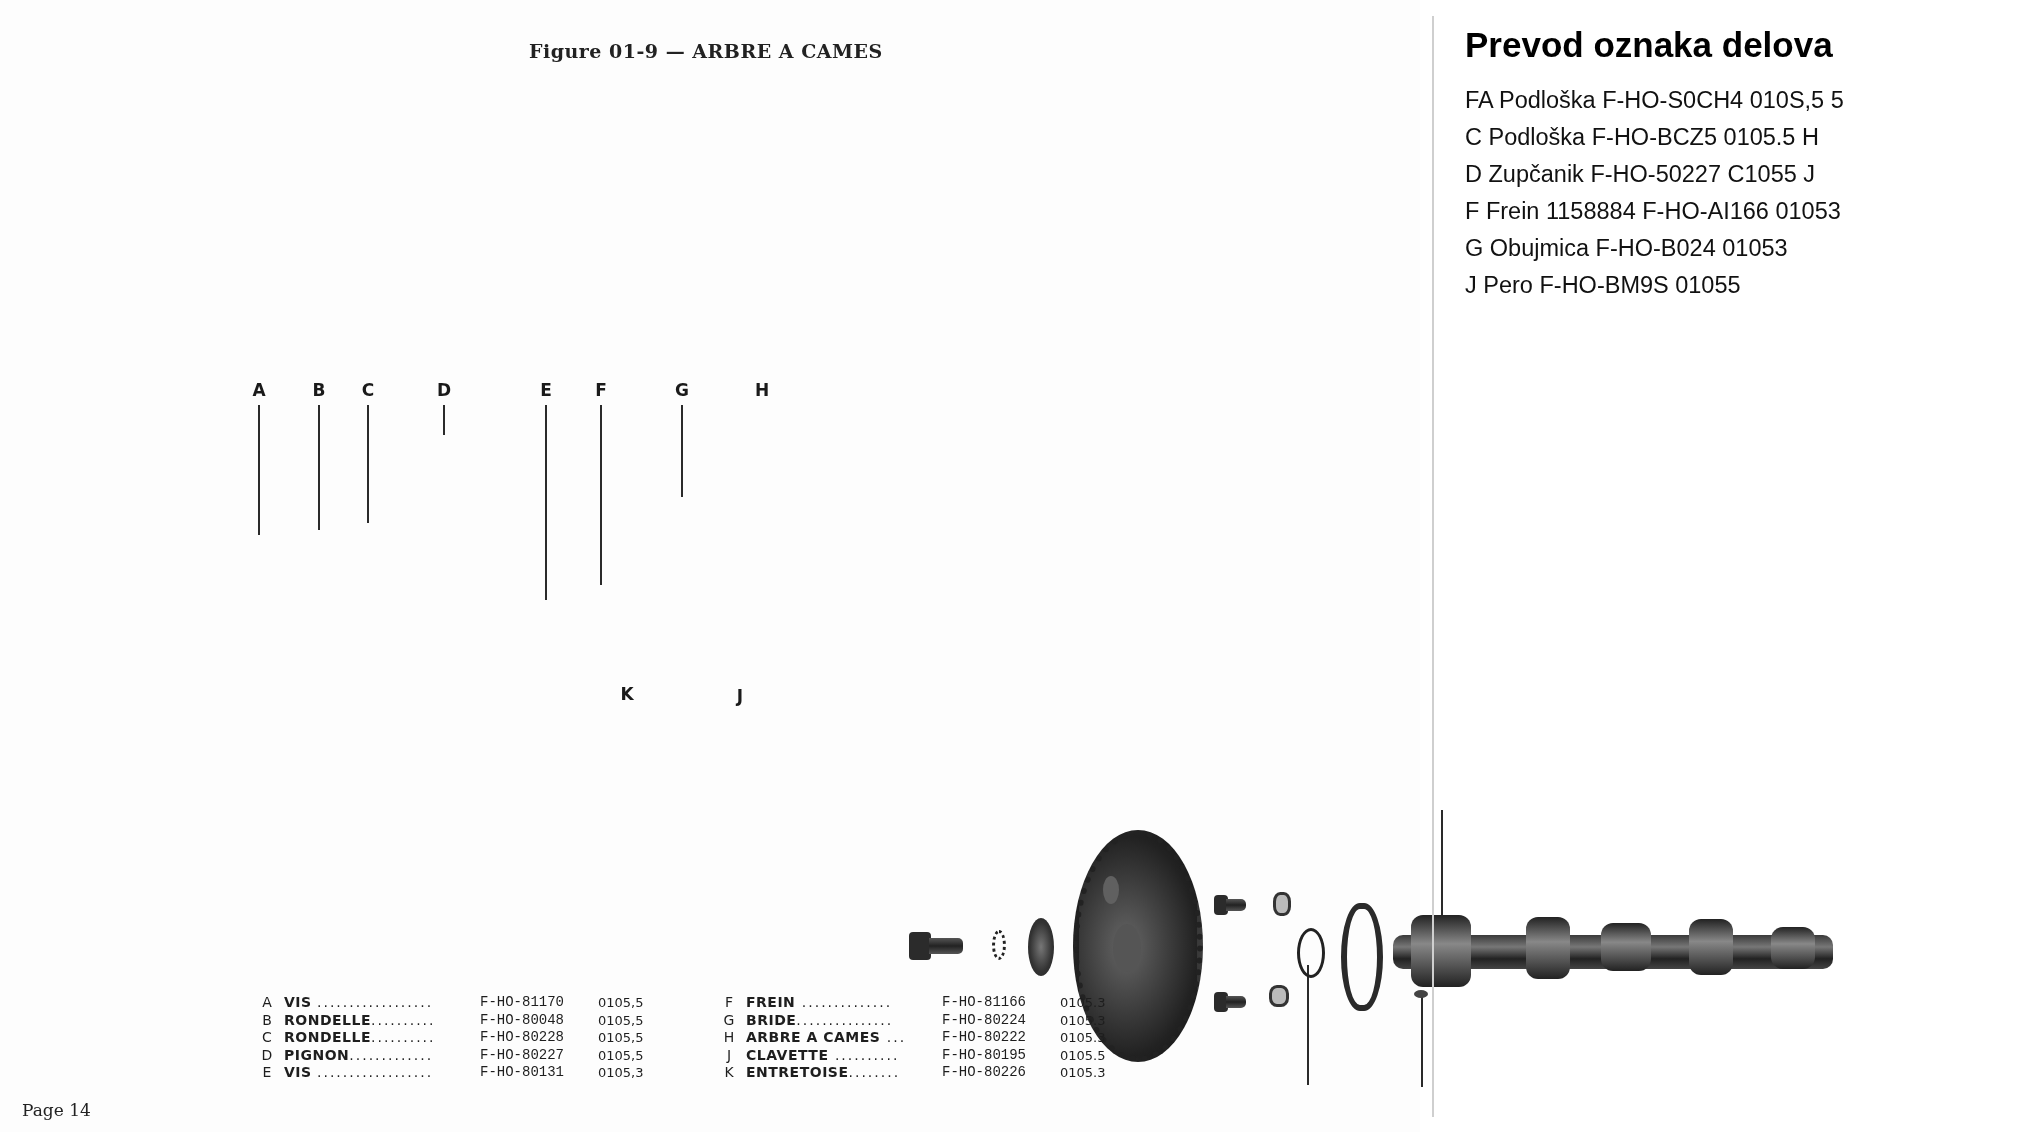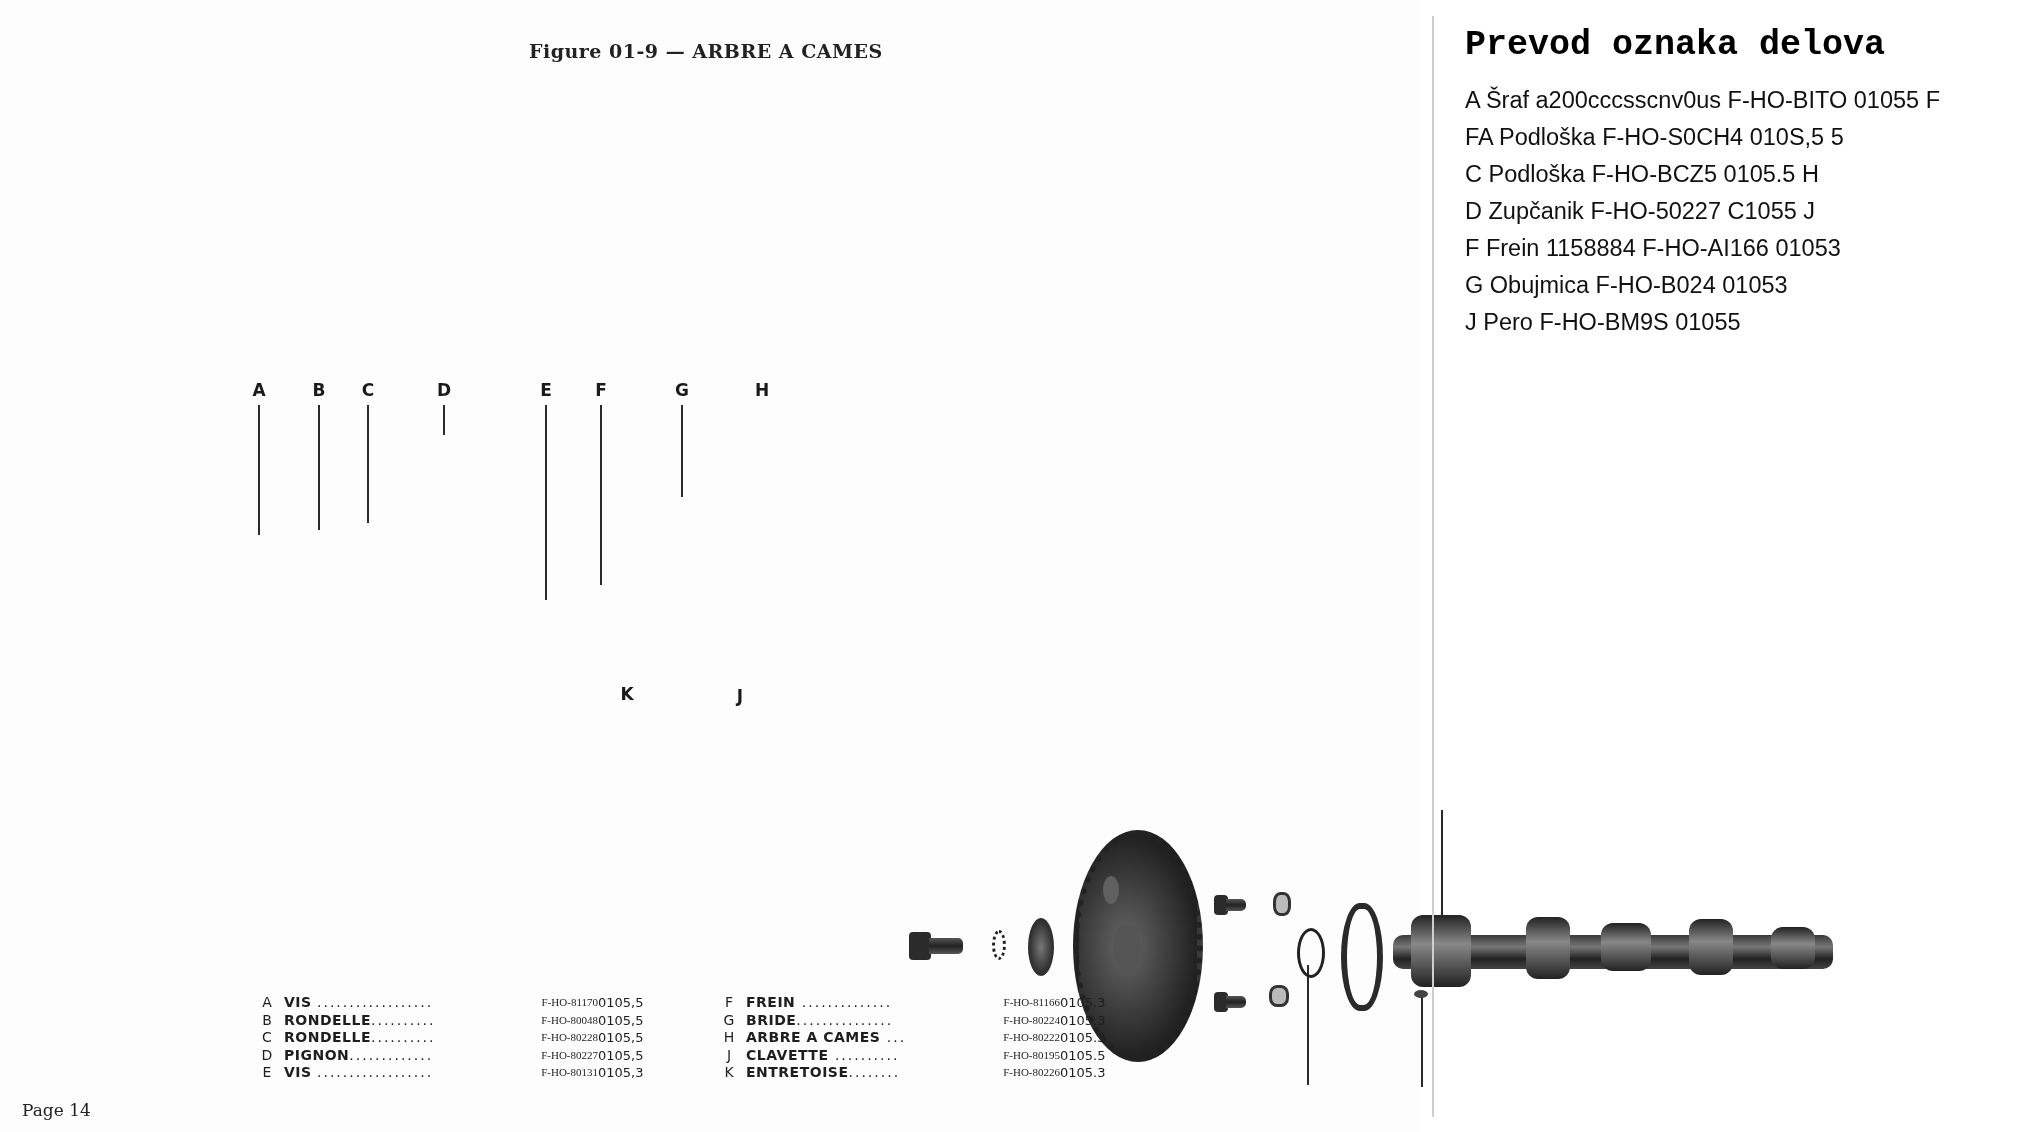--- a/index.html
+++ b/index.html
@@ -21,28 +21,28 @@
   .flange { position:absolute; border:6px solid #2a2a2a; border-radius:45% 45% 45% 45% / 50%; box-sizing:border-box; background:transparent; }
   .cam-shaft { position:absolute; background:linear-gradient(#3a3a3a,#777 35%,#222 70%,#444); border-radius:10px; }
   .cam-lobe { position:absolute; background:linear-gradient(#222,#888 40%,#222); border-radius:12px; }
   .tab-plate { position:absolute; border:3px solid #333; border-radius:40%; background:#bbb; box-sizing:border-box; }
 
   .parts-table { position:absolute; top:994px; font-family:"DejaVu Sans", sans-serif; font-size:14px; color:#1e1e1e; line-height:17.5px; }
   .parts-table .row { display:flex; white-space:nowrap; }
   .parts-table .letter { width:34px; text-align:center; font-weight:normal; }
   .parts-table .name { width:196px; font-weight:bold; letter-spacing:0.5px; overflow:hidden; }
   .parts-table .name .dots { font-weight:normal; letter-spacing:2px; }
-  .parts-table .ref { width:118px; font-family:Liberation Serif, serif; font-size:11px;text-align:right; }
+  .parts-table .ref { width:118px; font-family:Liberation Mono, monospace; font-size:14px; }
   .parts-table .code { width:70px; font-size:13px; }
   .page-num { position:absolute; left:22px; top:1100px; font-family:"DejaVu Serif", serif; font-size:17px; color:#222; }
 
   .divider { position:absolute; left:1432px; top:16px; width:2px; height:1101px; background:#cfcfcf; }
 
   .translation { position:absolute; left:1465px; top:22px; width:560px; }
-  .translation h1 { margin:0; font-family:Liberation Mono, monospace; font-weight:bold; font-size:35px; line-height:46px; color:#000; }
+  .translation h1 { margin:0; font-family:Liberation Sans, sans-serif; font-weight:bold; font-size:35px; line-height:46px; color:#000; }
   .translation ul { list-style:none; margin:14px 0 0 0; padding:0; }
   .translation li { font-size:23.5px; line-height:37px; color:#111; }
 </style>
 </head>
 <body>
 
 <div class="scan-page">
   <div class="fig-title">Figure 01-9 — ARBRE A CAMES</div>
 
   <div class="diagram">
@@ -177,21 +177,20 @@
   </div>
 
   <div class="page-num">Page 14</div>
 </div>
 
 <div class="divider"></div>
 
 <div class="translation">
   <h1>Prevod oznaka delova</h1>
   <ul>
-    <li>A Šraf a200cccsscnv0us F-HO-BITO 01055 F</li>
     <li>FA Podloška F-HO-S0CH4 010S,5 5</li>
     <li>C Podloška F-HO-BCZ5 0105.5 H</li>
     <li>D Zupčanik F-HO-50227 C1055 J</li>
     <li>F Frein 1158884 F-HO-AI166 01053</li>
     <li>G Obujmica F-HO-B024 01053</li>
     <li>J Pero F-HO-BM9S 01055</li>
   </ul>
 </div>
 
 </div>

